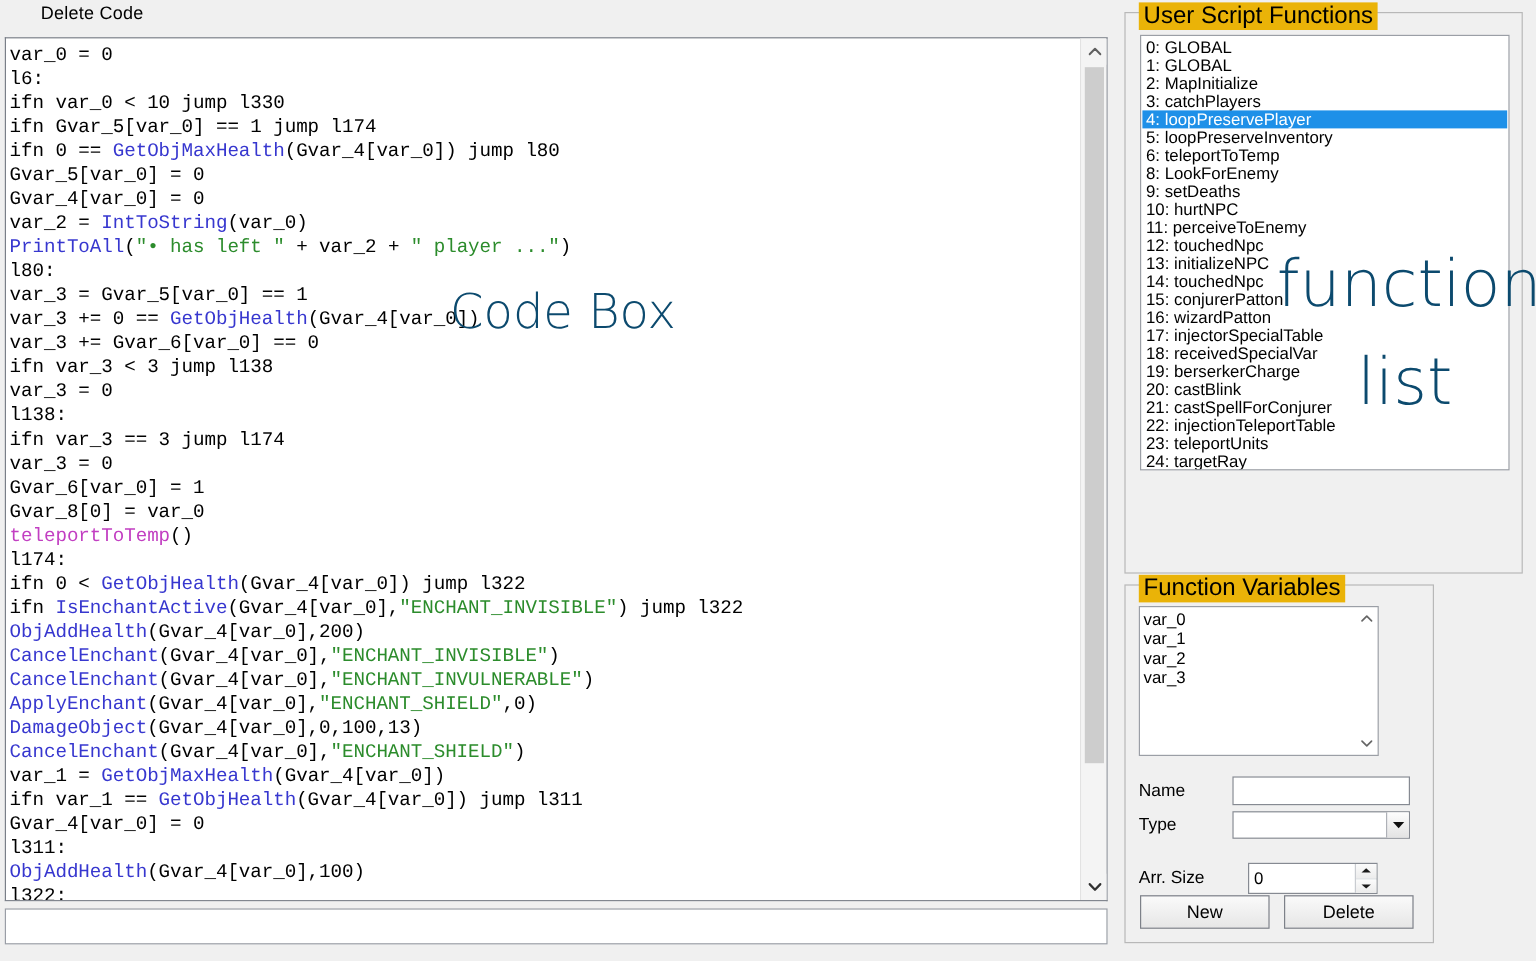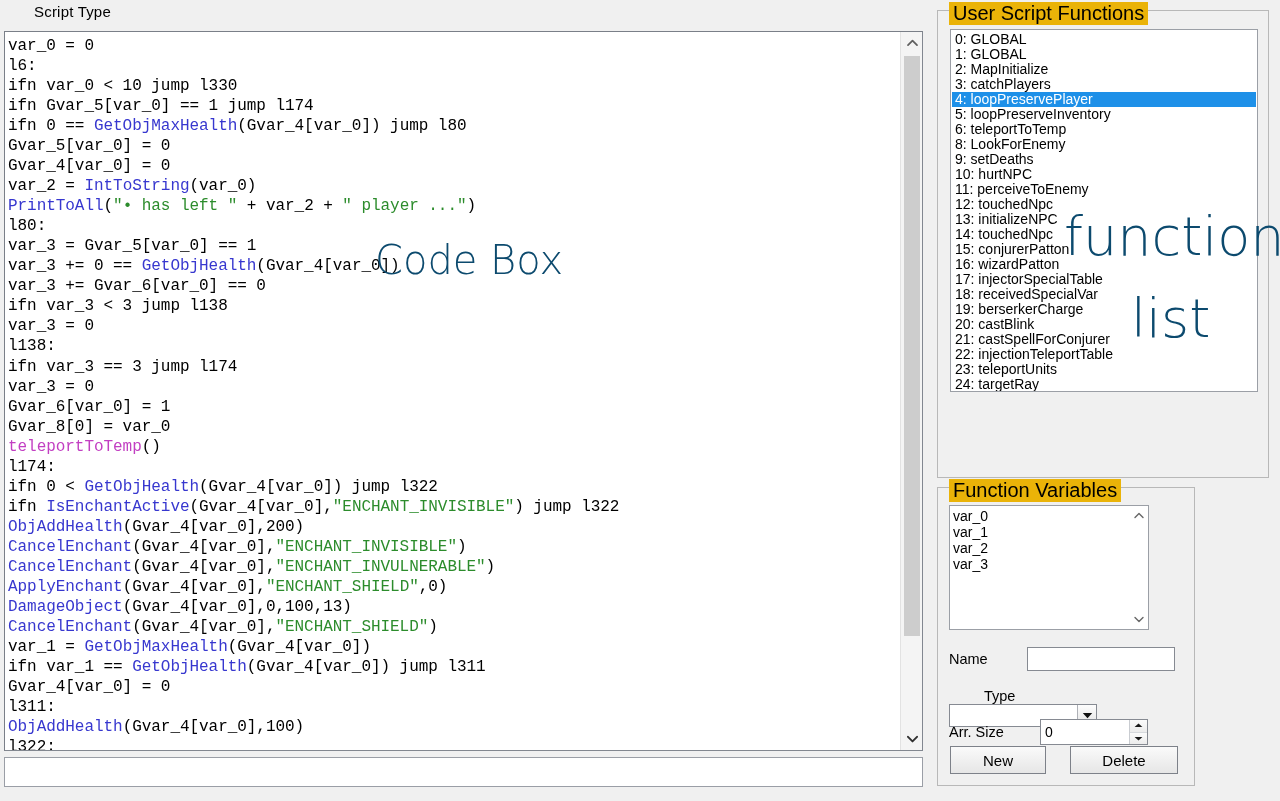--- a/index.html
+++ b/index.html
@@ -259,21 +259,21 @@
   }
   #annot-codebox { left: 375px; top: 237px; font-size: 40px; }
   #annot-function { left: 1064px; top: 205px; font-size: 54px; }
   #annot-list { left: 1131px; top: 287px; font-size: 54px; }
 </style>
 </head>
 <body>
 
 <div id="root">
 
-  <div class="script-code-label">Script Type</div>
+  <div class="script-code-label">Delete Code</div>
 
   <div class="code-frame">
     <div class="code-inner">
       <div class="code-lines" id="code-lines"><div class="code-line"><span class="tk-plain">var_0 = 0</span></div><div class="code-line"><span class="tk-plain">l6:</span></div><div class="code-line"><span class="tk-plain">ifn var_0 &lt; 10 jump l330</span></div><div class="code-line"><span class="tk-plain">ifn Gvar_5[var_0] == 1 jump l174</span></div><div class="code-line"><span class="tk-plain">ifn 0 == </span><span class="tk-fn">GetObjMaxHealth</span><span class="tk-plain">(Gvar_4[var_0]) jump l80</span></div><div class="code-line"><span class="tk-plain">Gvar_5[var_0] = 0</span></div><div class="code-line"><span class="tk-plain">Gvar_4[var_0] = 0</span></div><div class="code-line"><span class="tk-plain">var_2 = </span><span class="tk-fn">IntToString</span><span class="tk-plain">(var_0)</span></div><div class="code-line"><span class="tk-fn">PrintToAll</span><span class="tk-plain">(</span><span class="tk-str">"• has left "</span><span class="tk-plain"> + var_2 + </span><span class="tk-str">" player ..."</span><span class="tk-plain">)</span></div><div class="code-line"><span class="tk-plain">l80:</span></div><div class="code-line"><span class="tk-plain">var_3 = Gvar_5[var_0] == 1</span></div><div class="code-line"><span class="tk-plain">var_3 += 0 == </span><span class="tk-fn">GetObjHealth</span><span class="tk-plain">(Gvar_4[var_0])</span></div><div class="code-line"><span class="tk-plain">var_3 += Gvar_6[var_0] == 0</span></div><div class="code-line"><span class="tk-plain">ifn var_3 &lt; 3 jump l138</span></div><div class="code-line"><span class="tk-plain">var_3 = 0</span></div><div class="code-line"><span class="tk-plain">l138:</span></div><div class="code-line"><span class="tk-plain">ifn var_3 == 3 jump l174</span></div><div class="code-line"><span class="tk-plain">var_3 = 0</span></div><div class="code-line"><span class="tk-plain">Gvar_6[var_0] = 1</span></div><div class="code-line"><span class="tk-plain">Gvar_8[0] = var_0</span></div><div class="code-line"><span class="tk-user">teleportToTemp</span><span class="tk-plain">()</span></div><div class="code-line"><span class="tk-plain">l174:</span></div><div class="code-line"><span class="tk-plain">ifn 0 &lt; </span><span class="tk-fn">GetObjHealth</span><span class="tk-plain">(Gvar_4[var_0]) jump l322</span></div><div class="code-line"><span class="tk-plain">ifn </span><span class="tk-fn">IsEnchantActive</span><span class="tk-plain">(Gvar_4[var_0],</span><span class="tk-str">"ENCHANT_INVISIBLE"</span><span class="tk-plain">) jump l322</span></div><div class="code-line"><span class="tk-fn">ObjAddHealth</span><span class="tk-plain">(Gvar_4[var_0],200)</span></div><div class="code-line"><span class="tk-fn">CancelEnchant</span><span class="tk-plain">(Gvar_4[var_0],</span><span class="tk-str">"ENCHANT_INVISIBLE"</span><span class="tk-plain">)</span></div><div class="code-line"><span class="tk-fn">CancelEnchant</span><span class="tk-plain">(Gvar_4[var_0],</span><span class="tk-str">"ENCHANT_INVULNERABLE"</span><span class="tk-plain">)</span></div><div class="code-line"><span class="tk-fn">ApplyEnchant</span><span class="tk-plain">(Gvar_4[var_0],</span><span class="tk-str">"ENCHANT_SHIELD"</span><span class="tk-plain">,0)</span></div><div class="code-line"><span class="tk-fn">DamageObject</span><span class="tk-plain">(Gvar_4[var_0],0,100,13)</span></div><div class="code-line"><span class="tk-fn">CancelEnchant</span><span class="tk-plain">(Gvar_4[var_0],</span><span class="tk-str">"ENCHANT_SHIELD"</span><span class="tk-plain">)</span></div><div class="code-line"><span class="tk-plain">var_1 = </span><span class="tk-fn">GetObjMaxHealth</span><span class="tk-plain">(Gvar_4[var_0])</span></div><div class="code-line"><span class="tk-plain">ifn var_1 == </span><span class="tk-fn">GetObjHealth</span><span class="tk-plain">(Gvar_4[var_0]) jump l311</span></div><div class="code-line"><span class="tk-plain">Gvar_4[var_0] = 0</span></div><div class="code-line"><span class="tk-plain">l311:</span></div><div class="code-line"><span class="tk-fn">ObjAddHealth</span><span class="tk-plain">(Gvar_4[var_0],100)</span></div><div class="code-line"><span class="tk-plain">l322:</span></div></div>
     </div>
 
     <div class="vscroll">
       <div class="track"></div>
       <div class="arrow up">
         <svg width="11" height="8" viewBox="0 0 11 8">
@@ -346,21 +346,21 @@
             </svg>
         </div>
       </div>
     </div>
 
     <div class="field-row" style="top:159px;">
       <div class="field-label">Name</div>
       <input class="textinput" type="text" value="" style="">
     </div>
 
-    <div class="field-row" style="top:200px;flex-direction:column;">
+    <div class="field-row" style="top:188px;">
       <div class="field-label">Type</div>
       <div class="combo">
         <span class="combo-text"></span>
         <span class="combo-btn">
           <svg width="11" height="7" viewBox="0 0 11 7">
               <path d="M0.8 1 L10.2 1 L5.5 6.2 Z" fill="#101010"></path>
             </svg>
         </span>
       </div>
     </div>
@@ -377,21 +377,21 @@
           </span>
           <span class="sb bottom">
             <svg width="9" height="5" viewBox="0 0 9 5">
                 <path d="M0.6 1 L8.4 1 L4.5 4.4 Z" fill="#1a1a1a"></path>
               </svg>
           </span>
         </span>
       </div>
     </div>
 
-    <div class="btn" style="left:12px; top:258px; width:96px;">New</div>
+    <div class="btn" style="left:12px; top:258px; width:108px;">New</div>
     <div class="btn" style="left:132px; top:258px; width:108px;">Delete</div>
   </div>
 
   <div class="annot" id="annot-codebox">Code Box</div>
   <div class="annot" id="annot-function">function</div>
   <div class="annot" id="annot-list">list</div>
 
 </div>
 
 </body></html>

